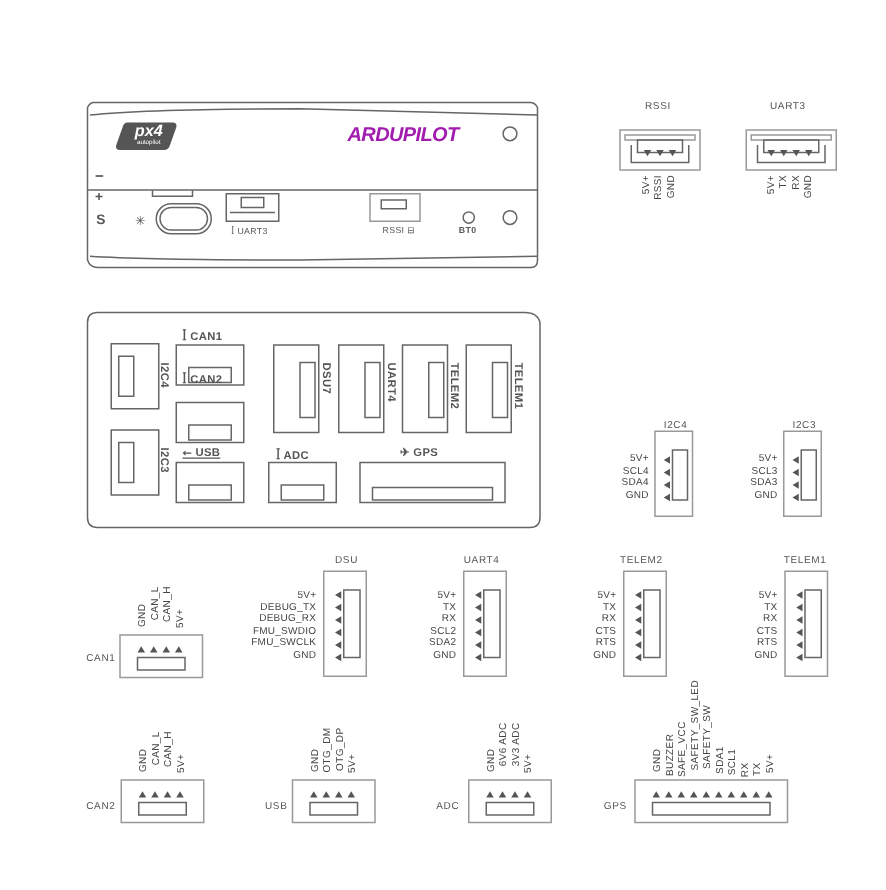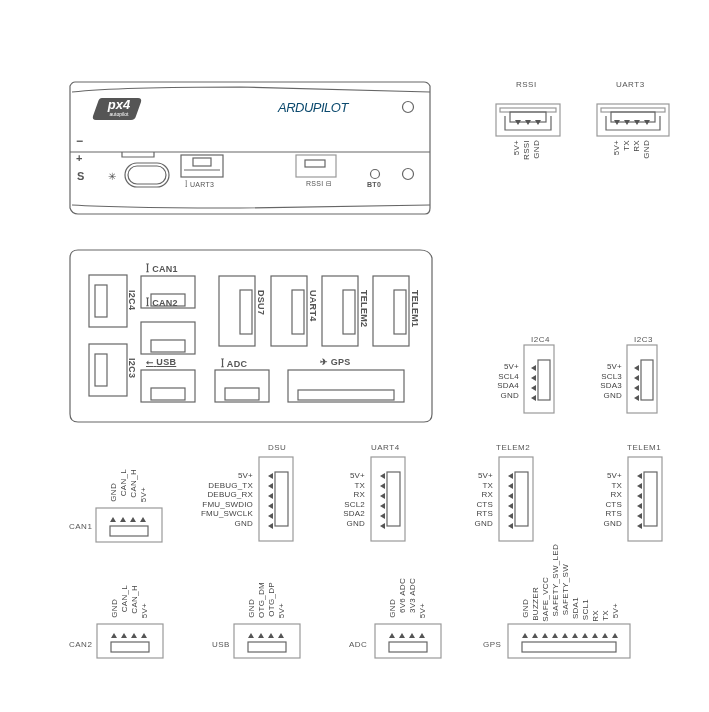--- a/index.html
+++ b/index.html
@@ -174,21 +174,21 @@
     </g>
   </g>
 
   <path d="M102,98 L138,98 Q142,98 141,102 L136,116 Q135,120 131,120 L96,120 Q92,120 93,116 L98,102 Q99,98 102,98 Z" fill="#555"></path>
 </svg>
 
 <div class="abs" style="left:98px;top:99px;width:42px;text-align:center;">
   <div style="color:#fff;font-size:13px;font-style:italic;font-weight:bold;line-height:12px;">px4</div>
   <div style="color:#fff;font-size:5px;line-height:6px;">autopilot</div>
 </div>
-<div class="abs" style="left:278px;top:100px;font-size:13px;font-weight:normal;font-style:italic;color:#0c4a6e;letter-spacing:-0.5px;">ARDUPILOT</div>
+<div class="abs" style="left:278px;top:100px;font-size:16px;font-weight:bold;font-style:italic;color:#a21caf;letter-spacing:-0.5px;">ARDUPILOT</div>
 <div class="abs" style="left:76px;top:134px;font-size:12px;font-weight:bold;color:#555;">−</div>
 <div class="abs" style="left:76px;top:152px;font-size:11px;font-weight:bold;color:#555;">+</div>
 <div class="abs" style="left:77px;top:170px;font-size:11px;font-weight:bold;color:#555;">S</div>
 <div class="abs" style="left:108px;top:171px;font-size:10px;color:#555;">✳</div>
 <div class="small" style="left:185px;top:180px;"><span>ꟾ</span> <span>UART3</span></div>
 <div class="small" style="left:306px;top:180px;"><span>RSSI</span> <span>⊟</span></div>
 <div class="small" style="left:367px;top:181px;font-weight:bold;">BT0</div>
 
 <div class="title" style="left:516px;top:80px;">RSSI</div>
 <div class="vt" style="left:512px;top:140px;">5V+</div>

